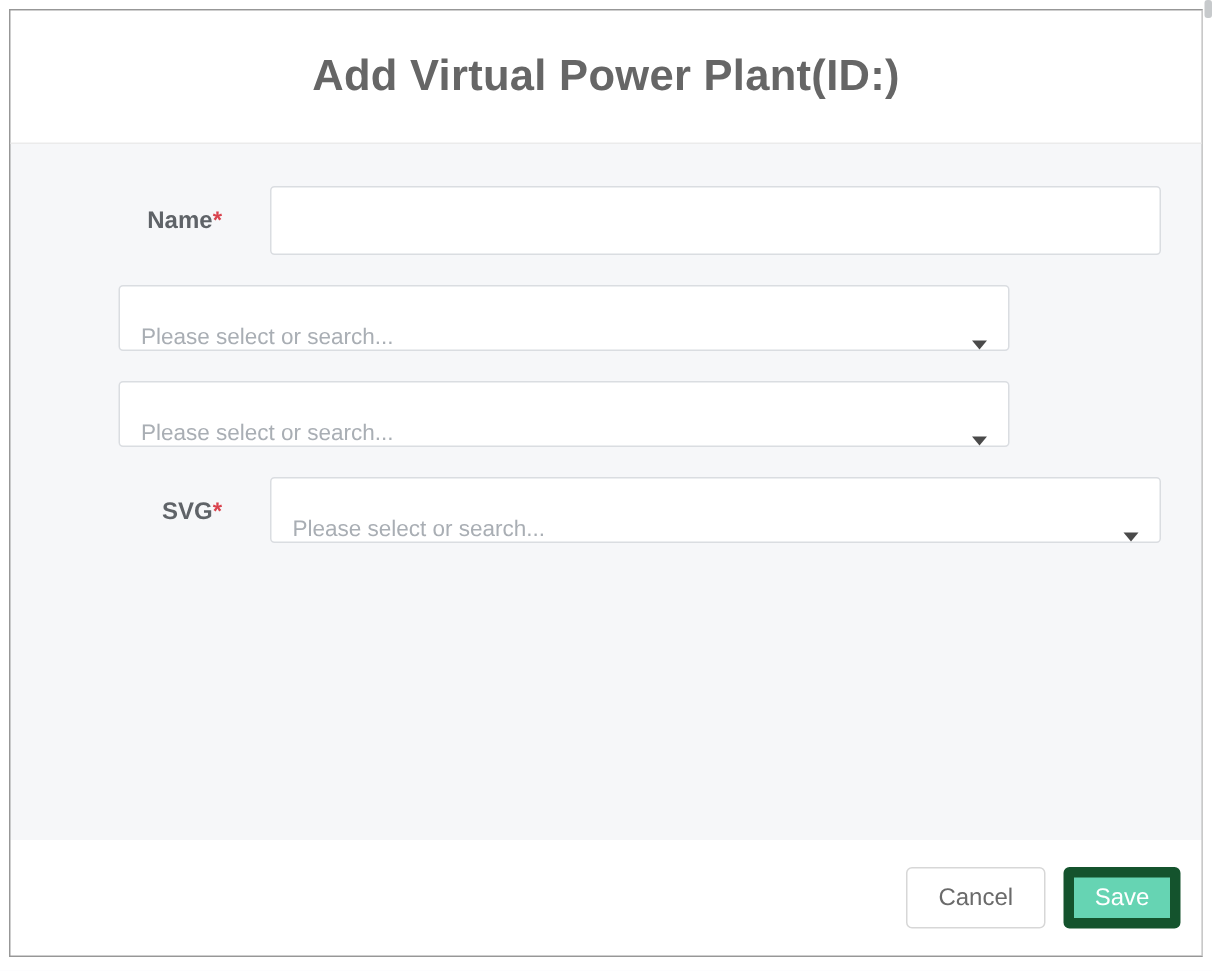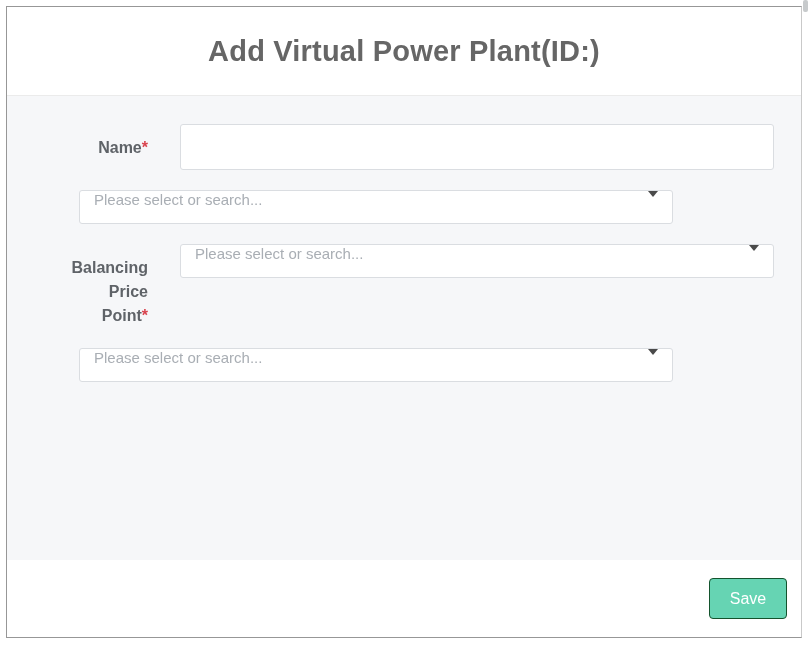--- a/index.html
+++ b/index.html
@@ -71,26 +71,26 @@
     border: 1px solid #dadde1;
     border-radius: 3px;
     font-size: 15px;
     color: #515a6e;
     padding: 0 14px;
     outline: none;
     font-family: "Liberation Sans", sans-serif;
   }
   .select-box {
     width: 100%;
-    height: 34px;
+    height: 44px;
     background: #ffffff;
     border: 1px solid #dadde1;
     border-radius: 3px;
     display: flex;
-    align-items: flex-start;
+    align-items: flex-end;
     padding: 0 14px;
     cursor: pointer;
     position: relative;
   }
   .select-placeholder {
     font-size: 15px;
     color: #a9aeb4;
     flex: 1 1 auto;
     overflow: hidden;
     white-space: nowrap;
@@ -124,21 +124,21 @@
   .btn-cancel {
     width: 93px;
     background: #ffffff;
     border: 1px solid #d7d7d7;
     color: #6a6a6a;
     margin-right: 12px;
   }
   .btn-save {
     width: 78px;
     background: #66d4b3;
-    border: 1px solid #14532d;
+    border: 7px solid #14532d;
     color: #ffffff;
   }
   .scrollbar-thumb {
     position: absolute;
     right: 0; top: 0;
     width: 5px; height: 12px;
     background: #c7cacc;
     border-radius: 2px;
   }
 </style>
@@ -165,44 +165,43 @@
     <div class="form-row">
       <div class="control-col">
         <div class="select-box">
           <span class="select-placeholder">Please select or search...</span>
           <span class="caret-down"></span>
         </div>
       </div>
     </div>
 
     <div class="form-row">
-      <div class="label-col">
-        <span class="label-text">Balancing
-Price
-Point</span><span class="required-mark">*</span>
-      </div>
       <div class="control-col">
         <div class="select-box">
           <span class="select-placeholder">Please select or search...</span>
           <span class="caret-down"></span>
         </div>
       </div>
     </div>
 
     <div class="form-row">
+      <div class="label-col">
+        <span class="label-text">SVG</span><span class="required-mark">*</span>
+      </div>
       <div class="control-col">
         <div class="select-box">
           <span class="select-placeholder">Please select or search...</span>
           <span class="caret-down"></span>
         </div>
       </div>
     </div>
 
 
   </div>
 
   <div class="modal-footer">
+    <button class="btn btn-cancel">Cancel</button>
     <button class="btn btn-save">Save</button>
   </div>
 
 </div>
 
 <div class="scrollbar-thumb"></div>
 
 </body></html>

